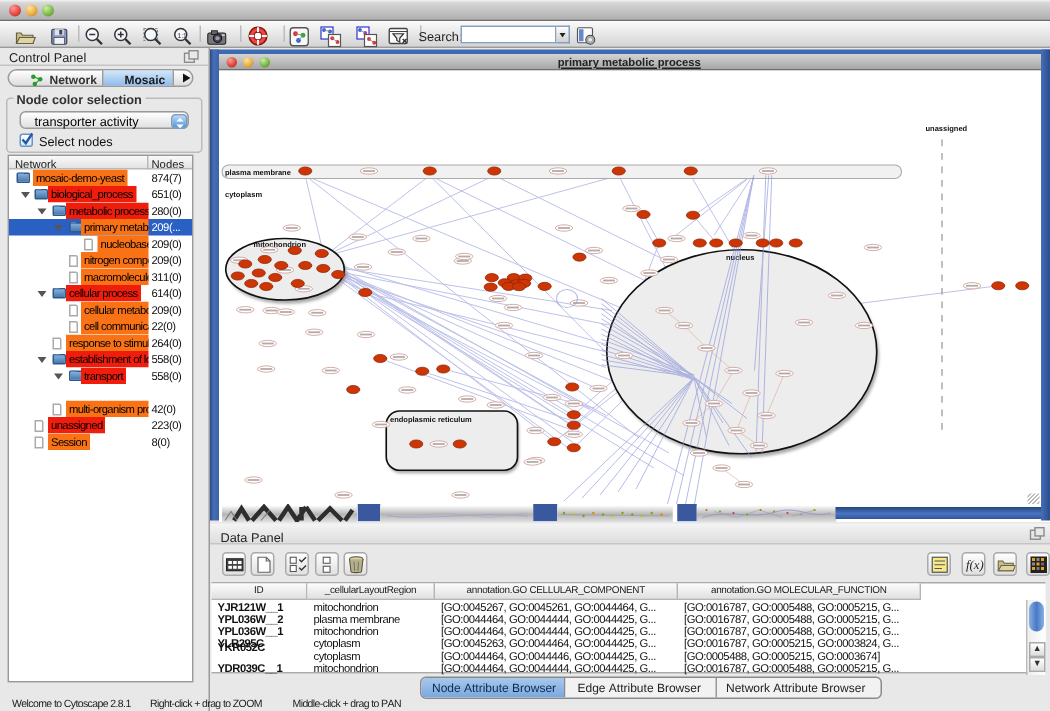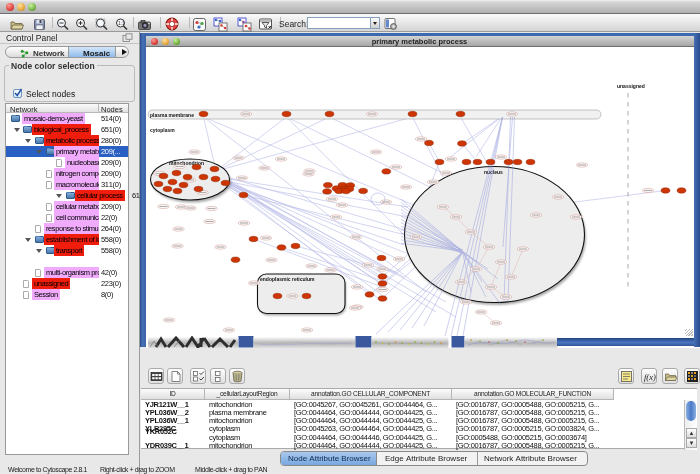--- a/index.html
+++ b/index.html
@@ -14,34 +14,34 @@
 #cp-tabs{left:5px;top:14px;width:124px;height:12px;border:1px solid #9a9a9a;border-radius:6px;background:linear-gradient(#fff,#dcdcdc);font-size:8.5px;}
 #gbox{left:4px;top:33px;width:131px;height:37px;border:1px solid #bbb;border-radius:3px;}
 #gbox-label{left:9px;top:29px;background:#e8e8e8;padding:0 2px;font-size:8.5px;font-weight:bold;color:#333;}
 #combo{left:13px;top:42px;width:113px;height:12px;border:1px solid #9a9a9a;border-radius:4px;background:linear-gradient(#fff,#e0e0e0);font-size:8.5px;}
 #combo .stepper{position:absolute;right:0.5px;top:0.5px;width:11px;height:10px;border-radius:3px;background:linear-gradient(#b8d8f8,#5895d8);border:0.5px solid #7a9cc0;}
 #cbx{left:13px;top:57px;width:9px;height:9px;border:1px solid #6a94c4;border-radius:2px;background:linear-gradient(#fdfdfd,#d8e8f8);}
 #tree{left:5px;top:71px;width:123.5px;height:352px;background:#fff;border:1px solid #999;}
 #tree-head{left:0;top:0;width:121.5px;height:9px;background:linear-gradient(#fafafa,#e2e2e2);border-bottom:1px solid #b9b9b9;font-size:7.5px;color:#222;}
 .trow{position:absolute;left:0;width:121.5px;height:11px;font-size:7.5px;letter-spacing:-0.4px;white-space:nowrap;overflow:hidden;}
 .trow .hl{padding:0 2px;line-height:11.5px;display:inline-block;height:11px;overflow:hidden;}
-.hl.g{background:#f0abfc;}
+.hl.g{background:#f97316;}
 .hl.r{background:#f01c0c;}
 .num{position:absolute;left:95px;top:0;line-height:11.5px;font-size:7.5px;letter-spacing:-0.3px;color:#111;}
 .tri{position:absolute;top:3.5px;width:0;height:0;border-left:3.2px solid transparent;border-right:3.2px solid transparent;border-top:4.2px solid #555;}
 .fold{position:absolute;top:2px;width:9px;height:6.5px;background:linear-gradient(#85aed8,#4978ad);border:0.5px solid #2d5a8c;border-radius:1px;}
 .fold:before{content:"";position:absolute;left:0;top:-1.5px;width:4px;height:1.5px;background:#5585b8;border-radius:1px 1px 0 0;}
 .file{position:absolute;top:1.5px;width:6px;height:8px;background:#fff;border:0.5px solid #aaa;border-radius:0 1.5px 0 0;}
 #desktop{left:140px;top:32px;width:560px;height:316px;background:#e8e8e8;}
 #frame-top{left:140px;top:33px;width:560px;height:2.5px;background:#3d69b1;}
 #frame-left{left:140px;top:33px;width:5.5px;height:314px;background:linear-gradient(90deg,#2a4c8c,#466fb5 40%,#3d63a6);}
 #frame-right{left:693.5px;top:33px;width:6.5px;height:314px;background:linear-gradient(90deg,#466fb5,#2a4c8c);}
 #frame-title{left:145.5px;top:35.5px;width:548px;height:11.5px;background:linear-gradient(#d4d4d4,#a6a6a6);border-bottom:1px solid #6f6f6f;}
 #frame-title .tl{position:absolute;top:2px;width:7px;height:7px;border-radius:50%;}
-#frame-title .t{width:100%;text-align:center;font-size:7.5px;font-weight:bold;color:#222;top:1.5px;}
+#frame-title .t{width:100%;text-align:center;font-size:7.5px;font-weight:bold;color:#222;top:1.5px;text-decoration:underline;}
 #canvas{left:145.5px;top:47px;width:548px;height:289px;background:#fff;}
 #strip{left:145.5px;top:336px;width:554.5px;height:12px;background:#fff;}
 #bluebar{left:557px;top:337.5px;width:143px;height:8.5px;background:linear-gradient(#23447f,#4a76c0 55%,#33549a);}
 #grip{left:685px;top:329px;width:8px;height:7px;background:repeating-linear-gradient(135deg,#fff 0,#fff 1px,#bbb 1px,#bbb 2px);}
 #dp{left:140px;top:348px;width:560px;height:126px;background:#e8e8e8;}
 #dp-head{left:0;top:1px;width:560px;height:14px;border-bottom:1px solid #c6c6c6;font-size:8.5px;color:#222;padding-left:7px;padding-top:4px;background:linear-gradient(#f4f4f4,#dedede);}
 .ibtn{position:absolute;width:16px;height:16px;border:1px solid #aaa;border-radius:3px;background:linear-gradient(#fefefe,#e0e0e0);}
 #dtable{left:1px;top:40px;width:556px;height:61px;background:#fff;border-top:1px solid #aaa;border-bottom:1px solid #aaa;}
 .th{position:absolute;top:0;height:10.5px;background:linear-gradient(#fcfcfc,#e0e0e0);border-right:1px solid #b5b5b5;border-bottom:1px solid #b5b5b5;font-size:6.6px;letter-spacing:-0.2px;color:#222;text-align:center;line-height:10.5px;overflow:hidden;}
 .td{position:absolute;height:8.3px;font-size:7.5px;letter-spacing:-0.3px;line-height:8.6px;color:#111;white-space:nowrap;overflow:hidden;}
@@ -161,36 +161,45 @@
           <path d="M2.2,2.2L6.8,3.8L3.2,7" stroke="#2a9a2a" stroke-width="0.7" fill="none"></path>
         </svg>
       </span>
       <span style="position:absolute;left:27px;top:1.5px;font-weight:bold;font-size:8px;color:#333;">Network</span>
       <span style="position:absolute;left:62px;top:0;width:48px;height:10px;background:linear-gradient(#d4e6f9,#8fbcec);border-left:1px solid #9a9a9a;border-right:1px solid #9a9a9a;"></span>
       <span style="position:absolute;left:77px;top:1.5px;font-weight:bold;font-size:8px;color:#1a1a1a;">Mosaic</span>
       <span style="position:absolute;left:116px;top:2px;width:0;height:0;border-top:3.5px solid transparent;border-bottom:3.5px solid transparent;border-left:5.5px solid #111;"></span>
     </div>
 <div class="abs" id="gbox"></div>
     <div class="abs" id="gbox-label">Node color selection</div>
+<div class="abs" id="combo">
+      <span style="position:absolute;left:9px;top:1px;">transporter activity</span>
+      <span class="stepper">
+        <svg width="10" height="10" viewBox="0 0 10 10">
+          <path d="M5,1.5 L7.5,4 L2.5,4 Z" fill="#fff"></path>
+          <path d="M5,8.5 L7.5,6 L2.5,6 Z" fill="#fff"></path>
+        </svg>
+      </span>
+    </div>
 <div class="abs" id="cbx">
       <svg width="11" height="11" viewBox="0 0 11 11" style="margin:-2px 0 0 -1px;">
         <path d="M2,5 L4.2,7.5 L8.5,1" stroke="#2458a8" stroke-width="1.6" fill="none"></path>
       </svg>
     </div>
 <div class="abs" style="left:26px;top:57px;font-size:8.5px;color:#111;">Select nodes</div>
 <div class="abs" id="tree">
 <div class="abs" id="tree-head">
         <span style="position:absolute;left:4px;top:0.5px;">Network</span>
         <span style="position:absolute;left:95px;top:0.5px;">Nodes</span>
         <span style="position:absolute;left:92px;top:0;width:1px;height:9px;background:#b9b9b9;"></span>
       </div>
 <div class="trow" style="top:9px;">
         <span class="fold" style="left:5px;"></span>
         <span class="hl g" style="position:absolute;left:16px;max-width:77px;">mosaic-demo-yeast</span>
-        <span class="num" style="">514(0)</span>
+        <span class="num" style="">874(7)</span>
       </div>
 <div class="trow" style="top:20px;">
         <span class="tri" style="left:8px;"></span>
         <span class="fold" style="left:17px;"></span>
         <span class="hl r" style="position:absolute;left:26px;max-width:67px;">biological_process</span>
         <span class="num" style="">651(0)</span>
       </div>
 <div class="trow" style="top:31px;">
         <span class="tri" style="left:19px;"></span>
         <span class="fold" style="left:29px;"></span>
@@ -211,21 +220,21 @@
 <div class="trow" style="top:64px;">
         <span class="file" style="left:40px;"></span>
         <span class="hl g" style="position:absolute;left:48px;max-width:45px;">nitrogen compo</span>
         <span class="num" style="">209(0)</span>
       </div>
 <div class="trow" style="top:75px;">
         <span class="file" style="left:40px;"></span>
         <span class="hl g" style="position:absolute;left:48px;max-width:45px;">macromolecule</span>
         <span class="num" style="">311(0)</span>
       </div>
-<div class="trow" style="top:86px;margin-left:31px;">
+<div class="trow" style="top:86px;">
         <span class="tri" style="left:19px;"></span>
         <span class="fold" style="left:29px;"></span>
         <span class="hl r" style="position:absolute;left:38px;max-width:55px;">cellular process</span>
         <span class="num" style="">614(0)</span>
       </div>
 <div class="trow" style="top:97px;">
         <span class="file" style="left:40px;"></span>
         <span class="hl g" style="position:absolute;left:48px;max-width:45px;">cellular metabo</span>
         <span class="num" style="">209(0)</span>
       </div>
@@ -777,20 +786,24 @@
       <ellipse cx="371.5" cy="115" rx="4.4" ry="2.7" fill="#cd3505" stroke="#8c2405" stroke-width="0.5"></ellipse>
       <ellipse cx="384.5" cy="115" rx="4.4" ry="2.7" fill="#cd3505" stroke="#8c2405" stroke-width="0.5"></ellipse>
       <ellipse cx="519.5" cy="143.5" rx="4.4" ry="2.7" fill="#cd3505" stroke="#8c2405" stroke-width="0.5"></ellipse>
       <ellipse cx="535.5" cy="143.5" rx="4.4" ry="2.7" fill="#cd3505" stroke="#8c2405" stroke-width="0.5"></ellipse>
       <ellipse cx="316" cy="96.5" rx="4.4" ry="2.7" fill="#cd3505" stroke="#8c2405" stroke-width="0.5"></ellipse>
       <ellipse cx="283" cy="96" rx="4.4" ry="2.7" fill="#cd3505" stroke="#8c2405" stroke-width="0.5"></ellipse>
     </g>
 </svg>
 <div class="abs" id="grip"></div>
 <div class="abs" id="dp">
+<div class="abs" id="dp-head">Data Panel<svg class="abs" style="left:546px;top:2px;" width="11" height="10" viewBox="0 0 11 10">
+        <rect x="1" y="2.5" width="6.5" height="6" fill="none" stroke="#888" stroke-width="0.9"></rect>
+        <rect x="4" y="0.8" width="6" height="5.5" fill="#e8e8e8" stroke="#888" stroke-width="0.9"></rect>
+      </svg></div>
 <span class="ibtn" style="left:8px;top:20px;"></span>
     <svg class="abs" style="left:9.5px;top:21.5px;" width="13" height="13" viewBox="0 0 13 13">
       <rect x="1" y="2.5" width="11" height="8" fill="#444" stroke="#222" stroke-width="0.7"></rect>
       <rect x="2.2" y="4" width="2.4" height="2" fill="#fff"></rect>
       <rect x="5.4" y="4" width="2.4" height="2" fill="#fff"></rect>
       <rect x="8.6" y="4" width="2.4" height="2" fill="#fff"></rect>
       <rect x="2.2" y="7.2" width="2.4" height="2" fill="#fff"></rect>
       <rect x="5.4" y="7.2" width="2.4" height="2" fill="#fff"></rect>
       <rect x="8.6" y="7.2" width="2.4" height="2" fill="#fff"></rect>
     </svg>

